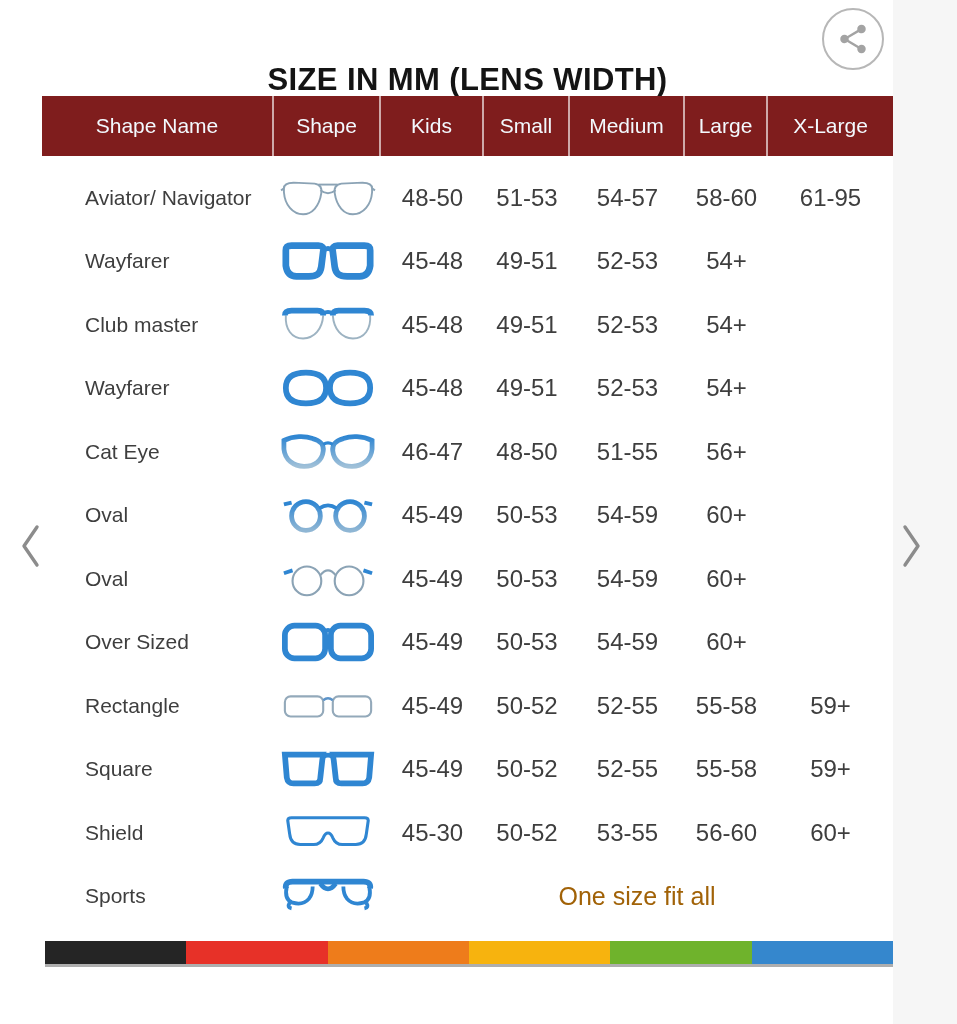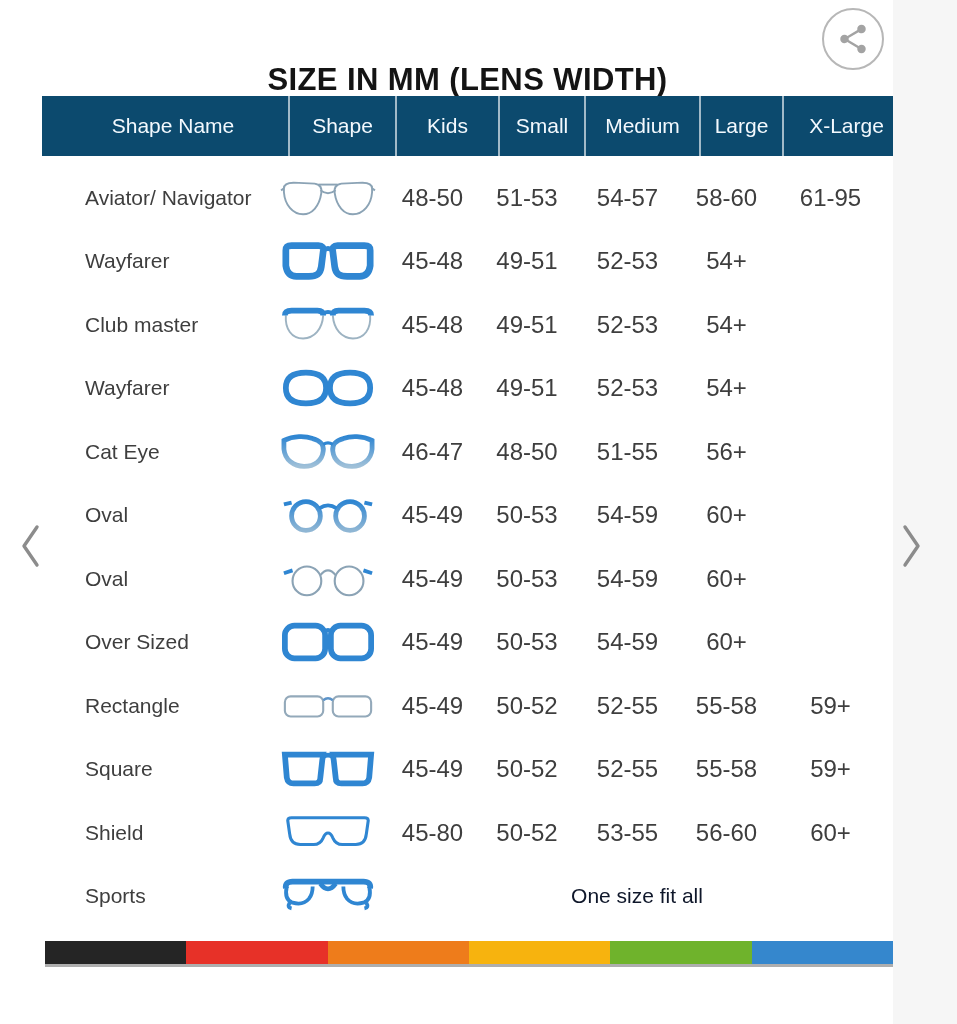--- a/index.html
+++ b/index.html
@@ -22,33 +22,33 @@
     position:absolute; left:822px; top:8px; width:62px; height:62px;
     border-radius:50%; border:2px solid #b7b7b7; background:#ffffff;
     box-sizing:border-box; display:flex; align-items:center; justify-content:center;
     cursor:pointer;
   }
   .size-table { position:absolute; left:42px; top:96px; width:851px; }
   .thead, .trow {
     display:grid;
     grid-template-columns:232px 107px 103px 86px 115px 83px 125px;
   }
-  .thead { height:60px; background:#0c4a6e;padding-left:16px; }
+  .thead { height:60px; background:#7f1d1d; }
   .hcell {
     display:flex; align-items:center; justify-content:center;
     color:#f3f9fe; font-size:21px; font-weight:400;
     border-right:2px solid rgba(255,255,255,.62);
   }
   .hcell:last-child { border-right:none; }
   .rows { padding-top:10px; }
   .trow { height:63.5px; align-items:center; }
   .name-cell { padding-left:43px; font-size:21px; color:#3e3e3e; }
   .icon-cell { display:flex; align-items:center; justify-content:center; }
   .size-cell { text-align:center; font-size:24px; color:#3e3e3e; }
-  .span-cell { grid-column:3 / 8; text-align:center; font-size:21px; color:#0f172a; }
+  .span-cell { grid-column:3 / 8; text-align:center; font-size:25px; color:#a16207; }
   .carousel-btn {
     position:absolute; top:518px; width:34px; height:56px;
     background:transparent; border:none; padding:0; cursor:pointer;
     display:flex; align-items:center; justify-content:center;
   }
   .carousel-prev { left:14px; }
   .carousel-next { left:894px; }
   .stripe {
     position:absolute; left:45px; top:941px; width:848px; height:23px;
     display:flex;
@@ -273,21 +273,21 @@
         <div class="size-cell">55-58</div>
         <div class="size-cell">59+</div>
       </div>
       <div class="trow">
         <div class="name-cell">Shield</div>
         <div class="icon-cell">
           <svg width="96" height="46" viewBox="0 0 100 48">
             <path fill="none" stroke="#2f86d2" stroke-width="3.2" d="M8 11 Q8 8 12 8 L88 8 Q92 8 92 11 L90 25 Q89 36 79 36 L65 36 Q58 36 55 29 Q53 24 50 24 Q47 24 45 29 Q42 36 35 36 L21 36 Q11 36 10 25 Z"></path>
           </svg>
         </div>
-        <div class="size-cell">45-80</div>
+        <div class="size-cell">45-30</div>
         <div class="size-cell">50-52</div>
         <div class="size-cell">53-55</div>
         <div class="size-cell">56-60</div>
         <div class="size-cell">60+</div>
       </div>
       <div class="trow">
         <div class="name-cell">Sports</div>
         <div class="icon-cell">
           <svg width="96" height="46" viewBox="0 0 100 48">
             <g fill="none" stroke="#2f86d2">

